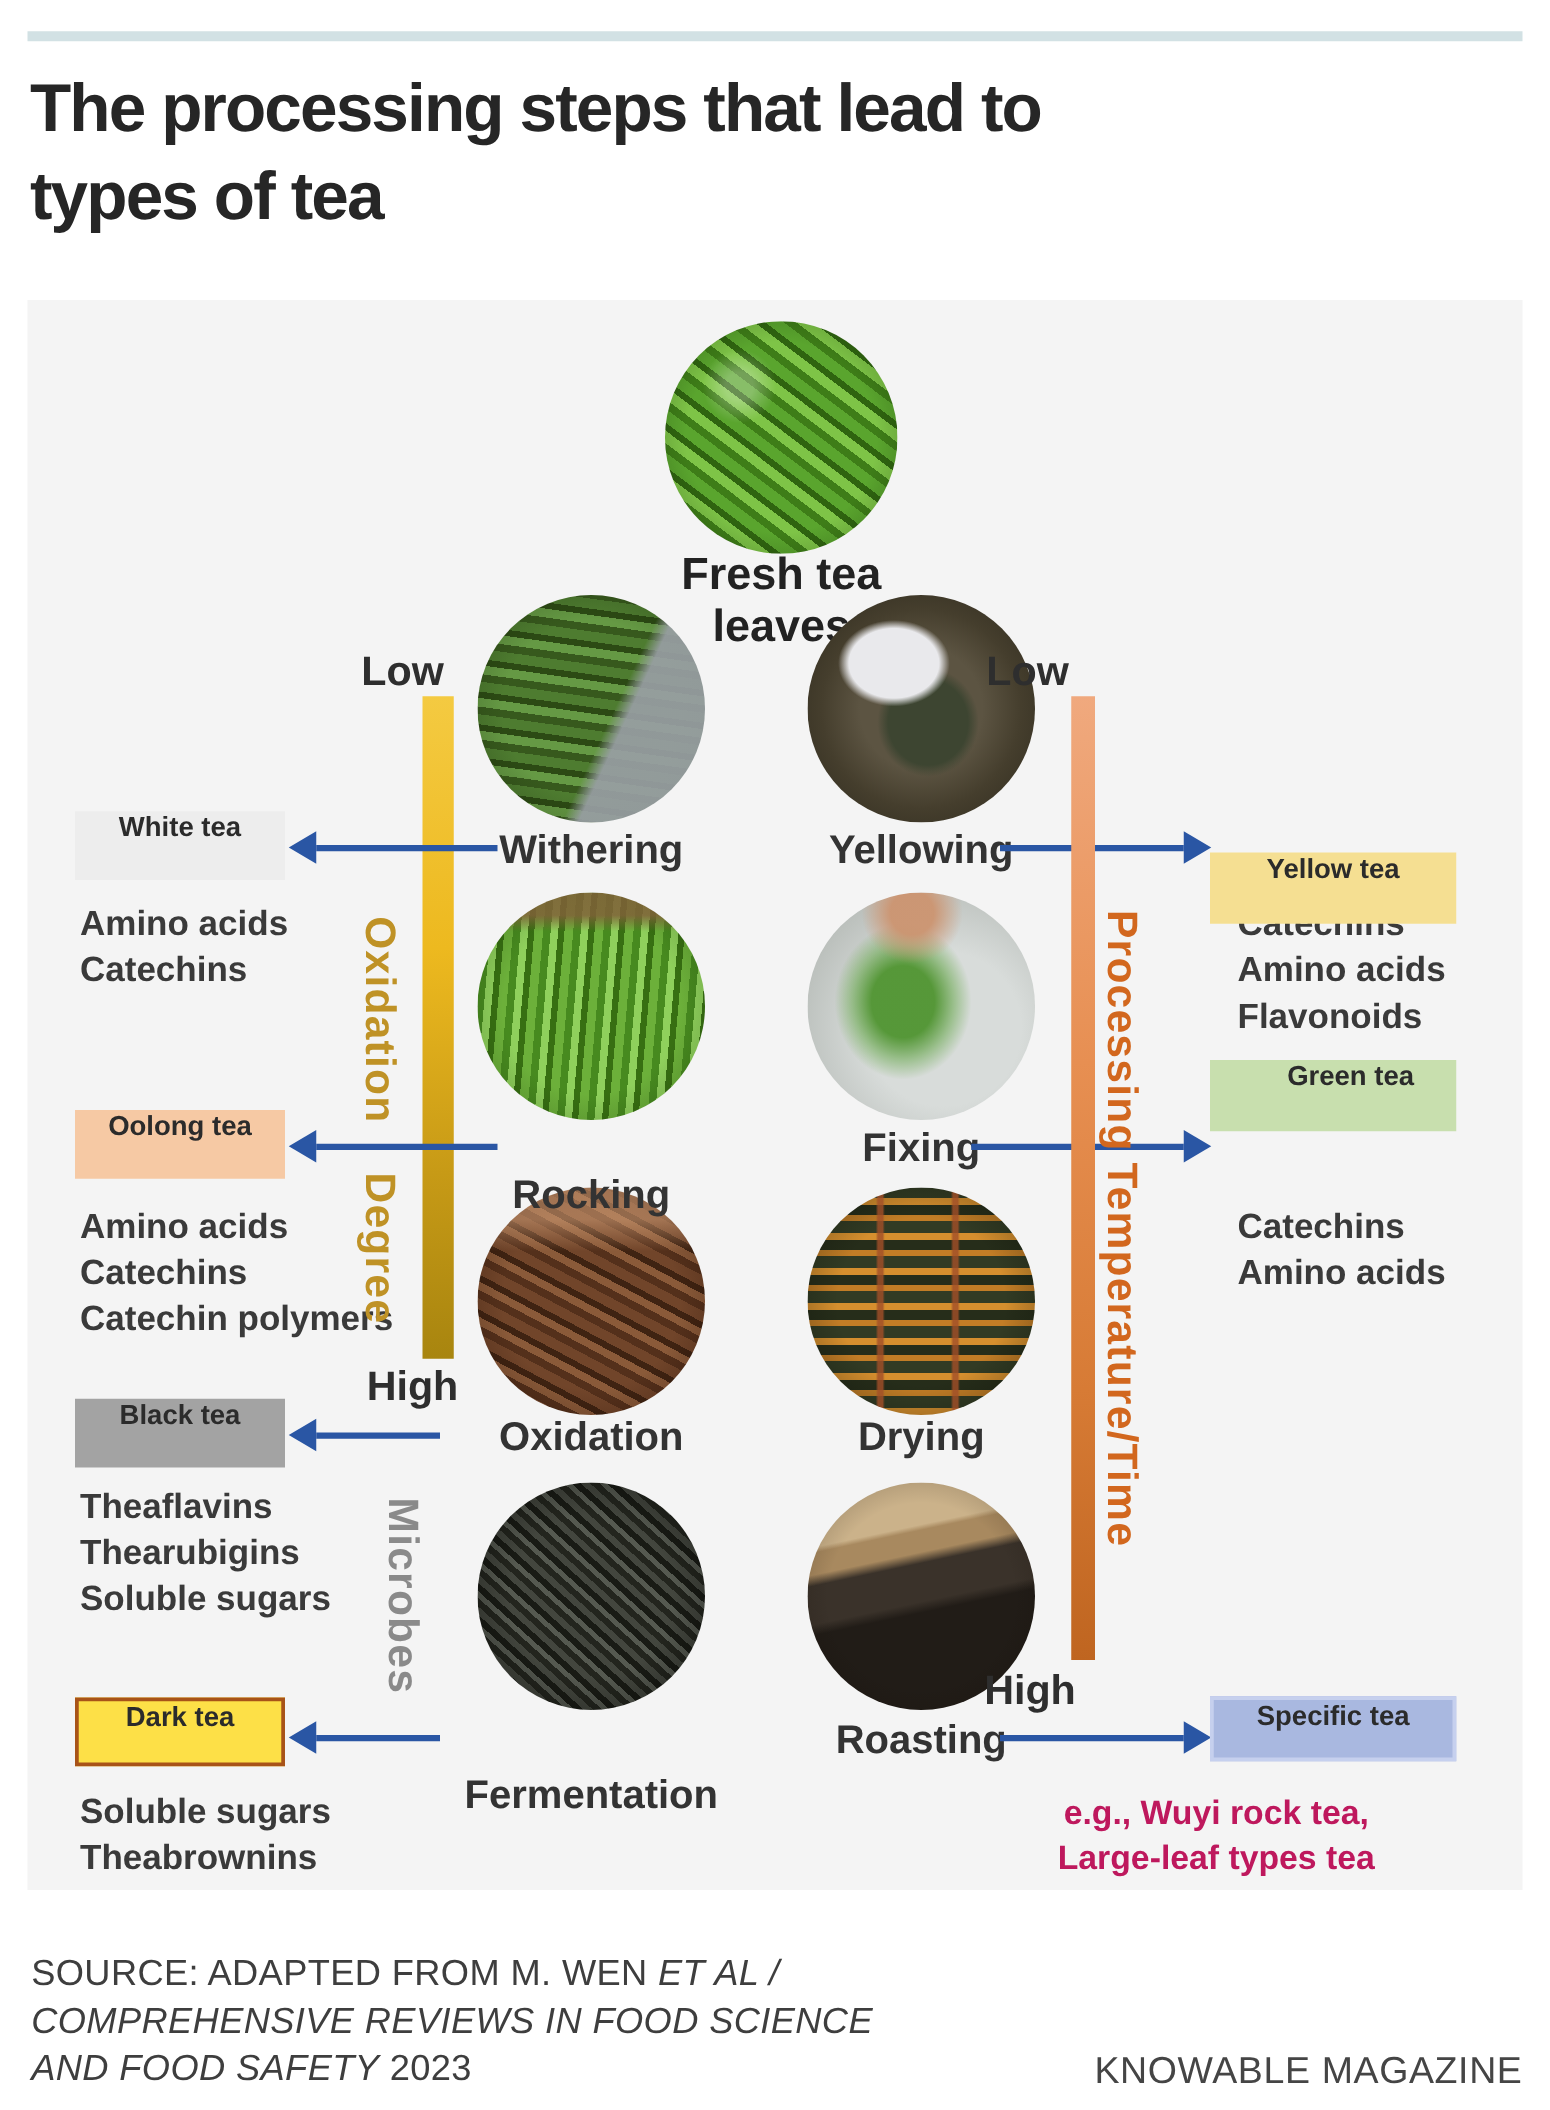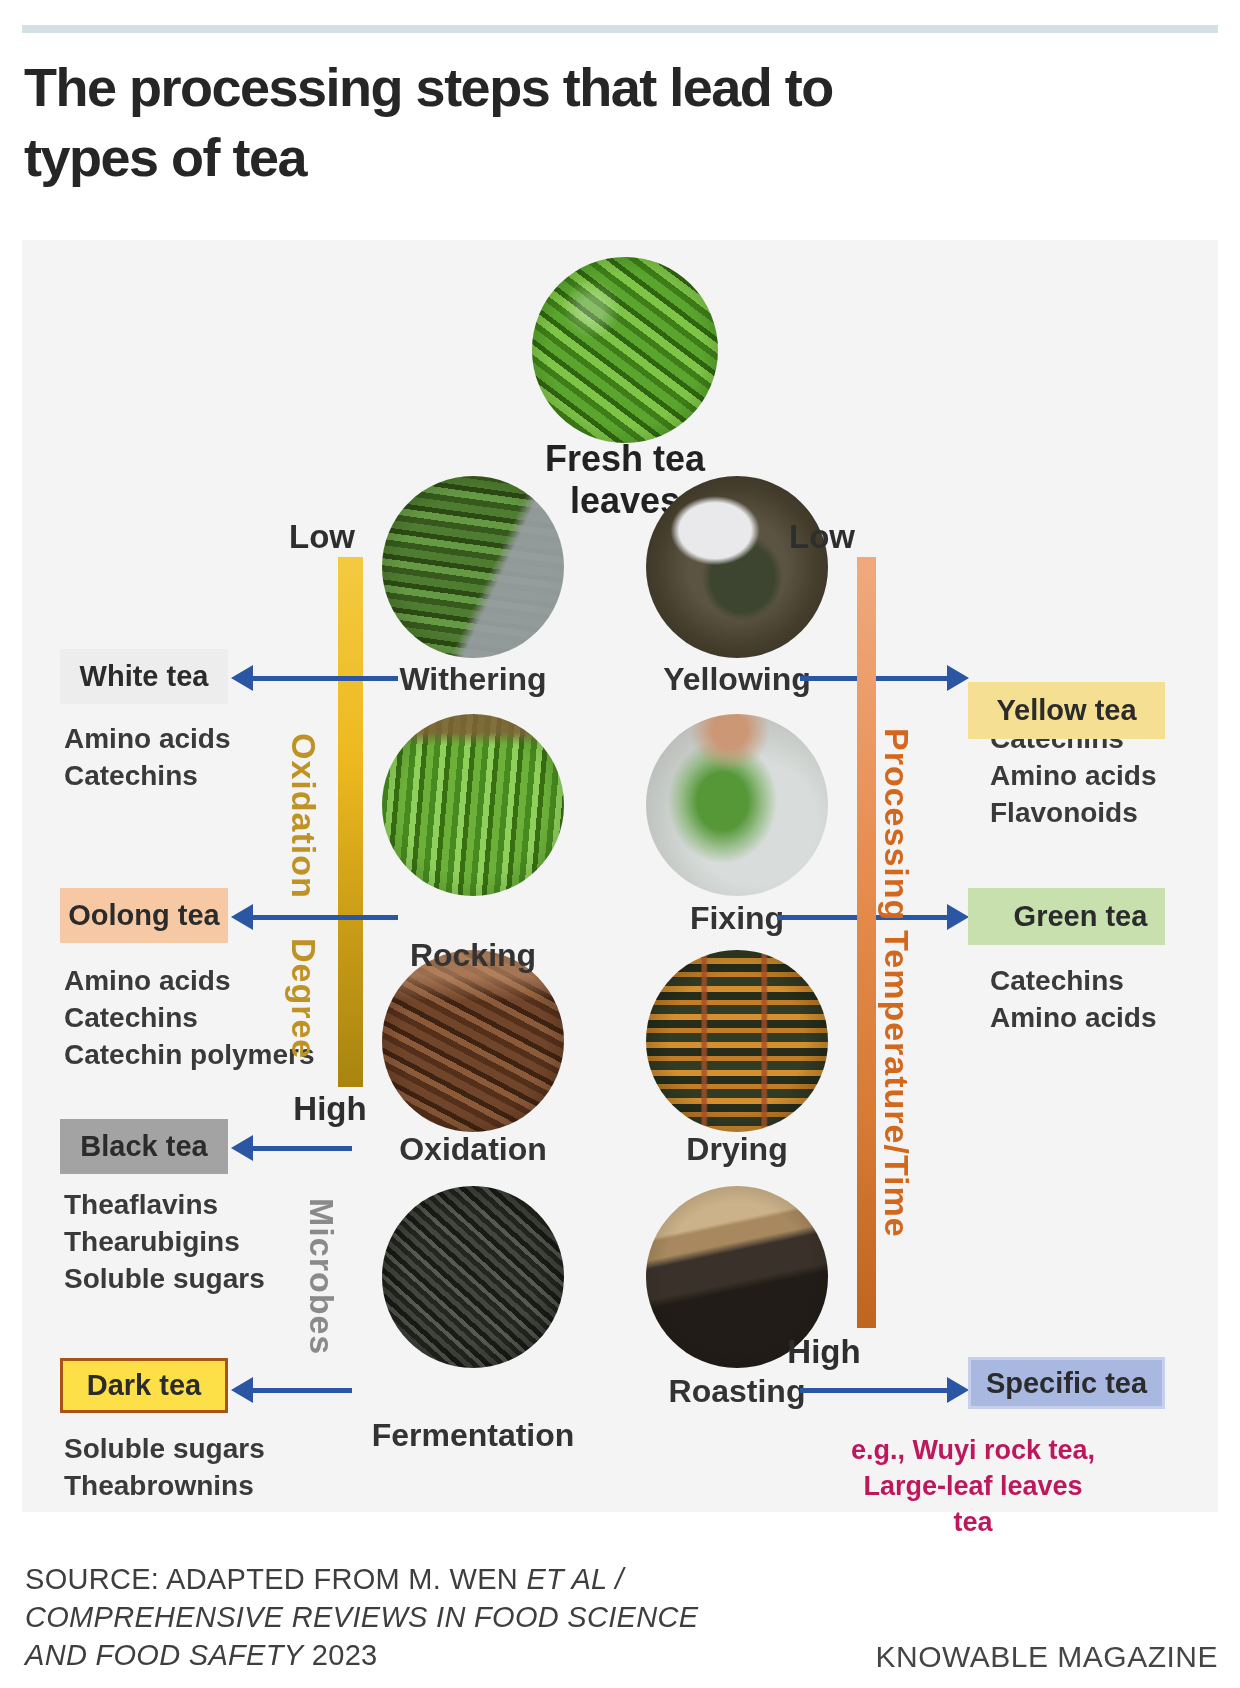--- a/index.html
+++ b/index.html
@@ -58,22 +58,22 @@
   .vtext{writing-mode:vertical-rl;font-size:34px;font-weight:bold;letter-spacing:1px;z-index:5;}
   .v-gold{color:#bf9226;}
   .v-orange{color:#d2671e;}
   .v-gray{color:#8a8a8a;}
 
   .bar-gold{left:338px;top:557px;width:25px;height:530px;z-index:2;
     background:linear-gradient(to bottom,#f4ca41 0%,#edb91f 38%,#c79a16 72%,#a8850f 100%);}
   .bar-orange{left:857px;top:557px;width:19px;height:771px;z-index:4;
     background:linear-gradient(to bottom,#f0a97e 0%,#e78f52 38%,#d77b35 72%,#bf6520 100%);}
 
-  .tea-box{display:flex;align-items:center;justify-content:center;
-           font-size:29px;font-weight:bold;color:#2b2b2b;box-sizing:border-box;z-index:6;}
+  .tea-box{display:flex;justify-content:center;
+           font-size:22px;font-weight:bold;color:#2b2b2b;box-sizing:border-box;z-index:6;}
   .tb-left{left:60px;width:168px;height:55px;}
   .tb-right{left:968px;width:197px;height:57px;}
   .tb-white{background:#ededed;}
   .tb-oolong{background:#f6c9a4;}
   .tb-black{background:#a3a3a3;}
   .tb-dark{background:#fde047;border:3px solid #a85318;}
   .tb-yellow{background:#f5df92;}
   .tb-green{background:#c8dfae;}
   .tb-specific{background:#a9b8e0;border:3px solid #c6d0ee;}
 
@@ -193,34 +193,34 @@
 
   <div class="abs tea-box tb-right tb-yellow" style="top:682px;">
     <span>Yellow tea</span>
   </div>
   <div class="abs compounds" style="left:990px;top:720px;">
     <div>Catechins</div>
     <div>Amino acids</div>
     <div>Flavonoids</div>
   </div>
 
-  <div class="abs tea-box tb-right tb-green" style="top:888px;padding-left:28px;">
+  <div class="abs tea-box tb-right tb-green" style="top:848px;padding-left:28px;">
     <span>Green tea</span>
   </div>
   <div class="abs compounds" style="left:990px;top:962px;">
     <div>Catechins</div>
     <div>Amino acids</div>
   </div>
 
   <div class="abs tea-box tb-right tb-specific" style="top:1357px;height:52px;">
     <span>Specific tea</span>
   </div>
   <div class="abs note" style="left:843px;top:1432px;">
     <div>e.g., Wuyi rock tea,</div>
-    <div>Large-leaf leaves tea</div>
+    <div>Large-leaf types tea</div>
   </div>
 
   <div class="abs source">
     <div><span>SOURCE: ADAPTED FROM M. WEN </span><span class="it">ET AL /</span></div>
     <div class="it">COMPREHENSIVE REVIEWS IN FOOD SCIENCE</div>
     <div><span class="it">AND FOOD SAFETY</span><span> 2023</span></div>
   </div>
   <div class="abs credit">KNOWABLE MAGAZINE</div>
 
 </div>

